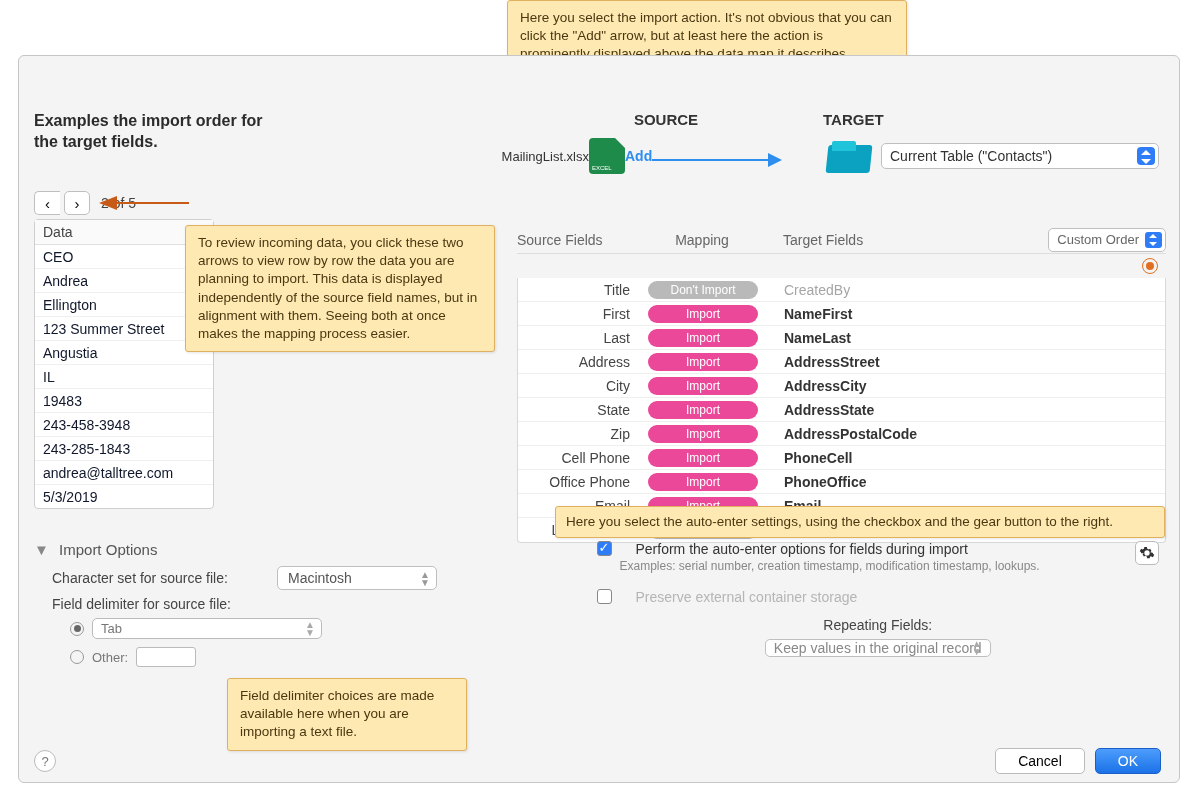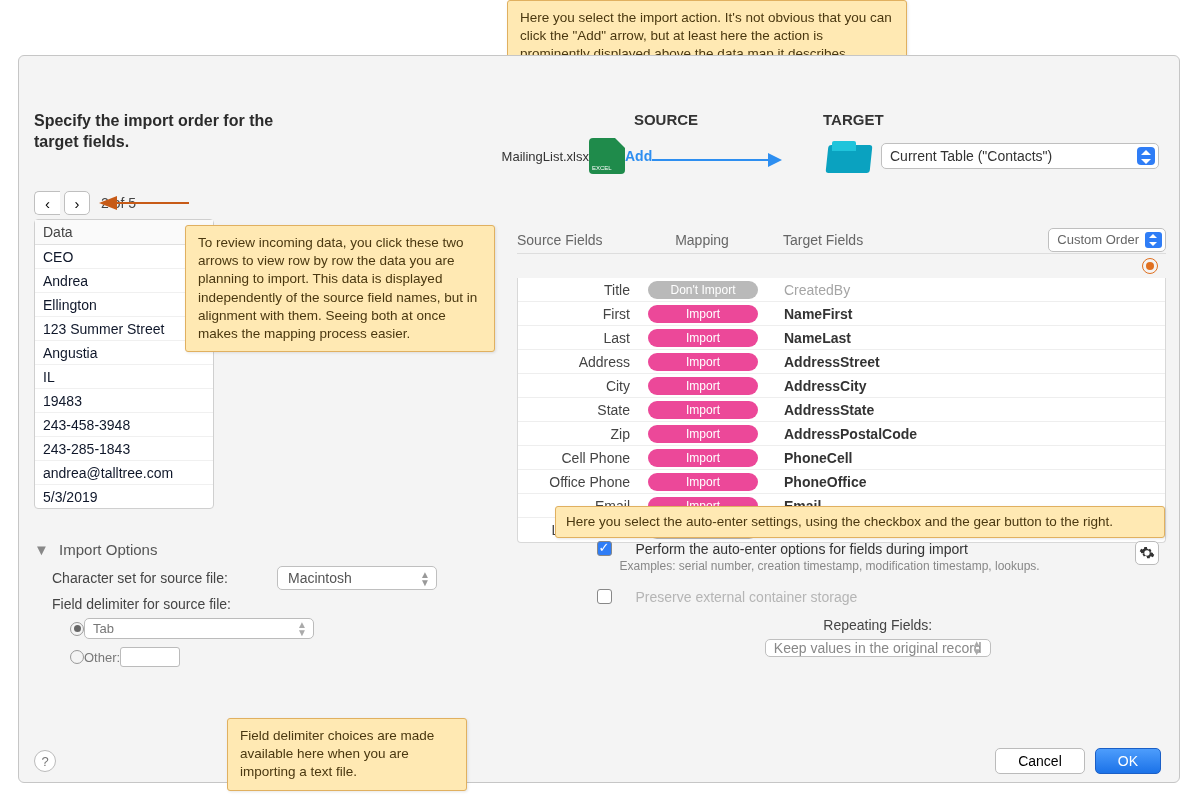--- a/index.html
+++ b/index.html
@@ -101,21 +101,21 @@
 
   
   .options { position:absolute; top:485px; left:15px; right:20px; }
   .options .title { font-size:15px; color:#555; margin-bottom:8px;}
   .options .title .disc { display:inline-block; transform:rotate(0deg); margin-right:6px; color:#888;}
   .optrow { display:flex; align-items:center; margin:6px 0 6px 18px; font-size:14px; color:#444;}
   .optlabel { width:225px;}
   .macselect { height:24px; padding:0 28px 0 10px; background:#fff; border:1px solid #bfbfbf; border-radius:5px; position:relative; display:inline-flex; align-items:center; color:#555;}
   .macselect .updn{ position:absolute; right:6px; top:4px; color:#999; font-size:10px; line-height:8px;}
   .radios { display:flex; flex-direction:column; gap:8px; margin:6px 0 0 36px;}
-  .radio {display:flex; align-items:center; color:#777;}
+  .radio {display:flex; align-items:center; gap:8px; color:#777;}
   .rdot { width:14px; height:14px; border:1px solid #999; border-radius:50%; display:flex; align-items:center; justify-content:center;}
   .rdot.sel::after{content:""; width:7px; height:7px; background:#666; border-radius:50%;}
   .radio .minisel {border:1px solid #bbb; border-radius:5px; padding:2px 26px 2px 8px; background:#fff; position:relative;}
   .radio .minisel .updn{position:absolute; right:6px; top:2px; color:#aaa; font-size:10px; line-height:8px;}
   .othertxt{ width:60px; height:20px; background:#fff; border:1px solid #bbb; border-radius:3px;}
 
   
   .right-opts { position:absolute; left:50%; top:0; right:0;}
   .chkline{ display:flex; align-items:flex-start; gap:24px; font-size:14px; color:#333;}
   .chkbox{width:15px; height:15px; border:1px solid #888; border-radius:3px; background:#2f7df6; position:relative; flex-shrink:0;}
@@ -136,21 +136,21 @@
   .footer button{ height:26px; padding:0 22px; font-size:14px; border-radius:5px;}
   .btn-cancel{ background:#fff; border:1px solid #bbb;}
   .btn-ok{ background:linear-gradient(#4d9dfc,#1b72e8); color:#fff; border:1px solid #1b5fc6;}
   .help{ position:absolute; bottom:10px; left:15px; width:22px; height:22px; border:1px solid #bbb; border-radius:50%; display:flex; align-items:center; justify-content:center; color:#777; background:#fff;}
 
   
   .callout{ position:absolute; background:#ffe9b3; border:1px solid #e0b060; border-radius:3px; padding:8px 12px; font-size:13.5px; color:#4a3810; line-height:1.35; box-shadow:1px 1px 3px rgba(0,0,0,.1);}
   .callout.c1{ top:0; left:507px; width:400px;}
   .callout.c2{ top:225px; left:185px; width:310px;}
   .callout.c3{ top:506px; left:555px; width:610px; padding:6px 10px;}
-  .callout.c4{ top:678px; left:227px; width:240px;margin-top:40px;}
+  .callout.c4{ top:678px; left:227px; width:240px;}
 
   .ann-arrow{ position:absolute; pointer-events:none;}
   svg.aline line{ stroke:#c75a16; stroke-width:2;}
   svg.aline polygon{ fill:#c75a16;}
 </style>
 </head>
 <body>
 
 <div class="callout c1">Here you select the import action. It's not obvious that you can click the "Add" arrow, but at least here the action is prominently displayed above the data map it describes.</div>
 <div class="ann-arrow" style="top:92px; left:700px; width:20px; height:44px;">
@@ -162,21 +162,21 @@
 
 <div class="titlebar">
   <div class="tl red"></div>
   <div class="tl yel"></div>
   <div class="tl grn"></div>
 </div>
 
 <div class="dialog">
   <div class="inner">
 
-    <div class="instruction">Specify the import order for the target fields.</div>
+    <div class="instruction">Examples the import order for the target fields.</div>
 
     <div class="pager">
       <button class="mac-btn segbtn">
           <span>‹</span>
         </button>
       <button class="mac-btn segbtn">
           <span>›</span>
         </button>
       <span class="count">2 of 5</span>
     </div>

